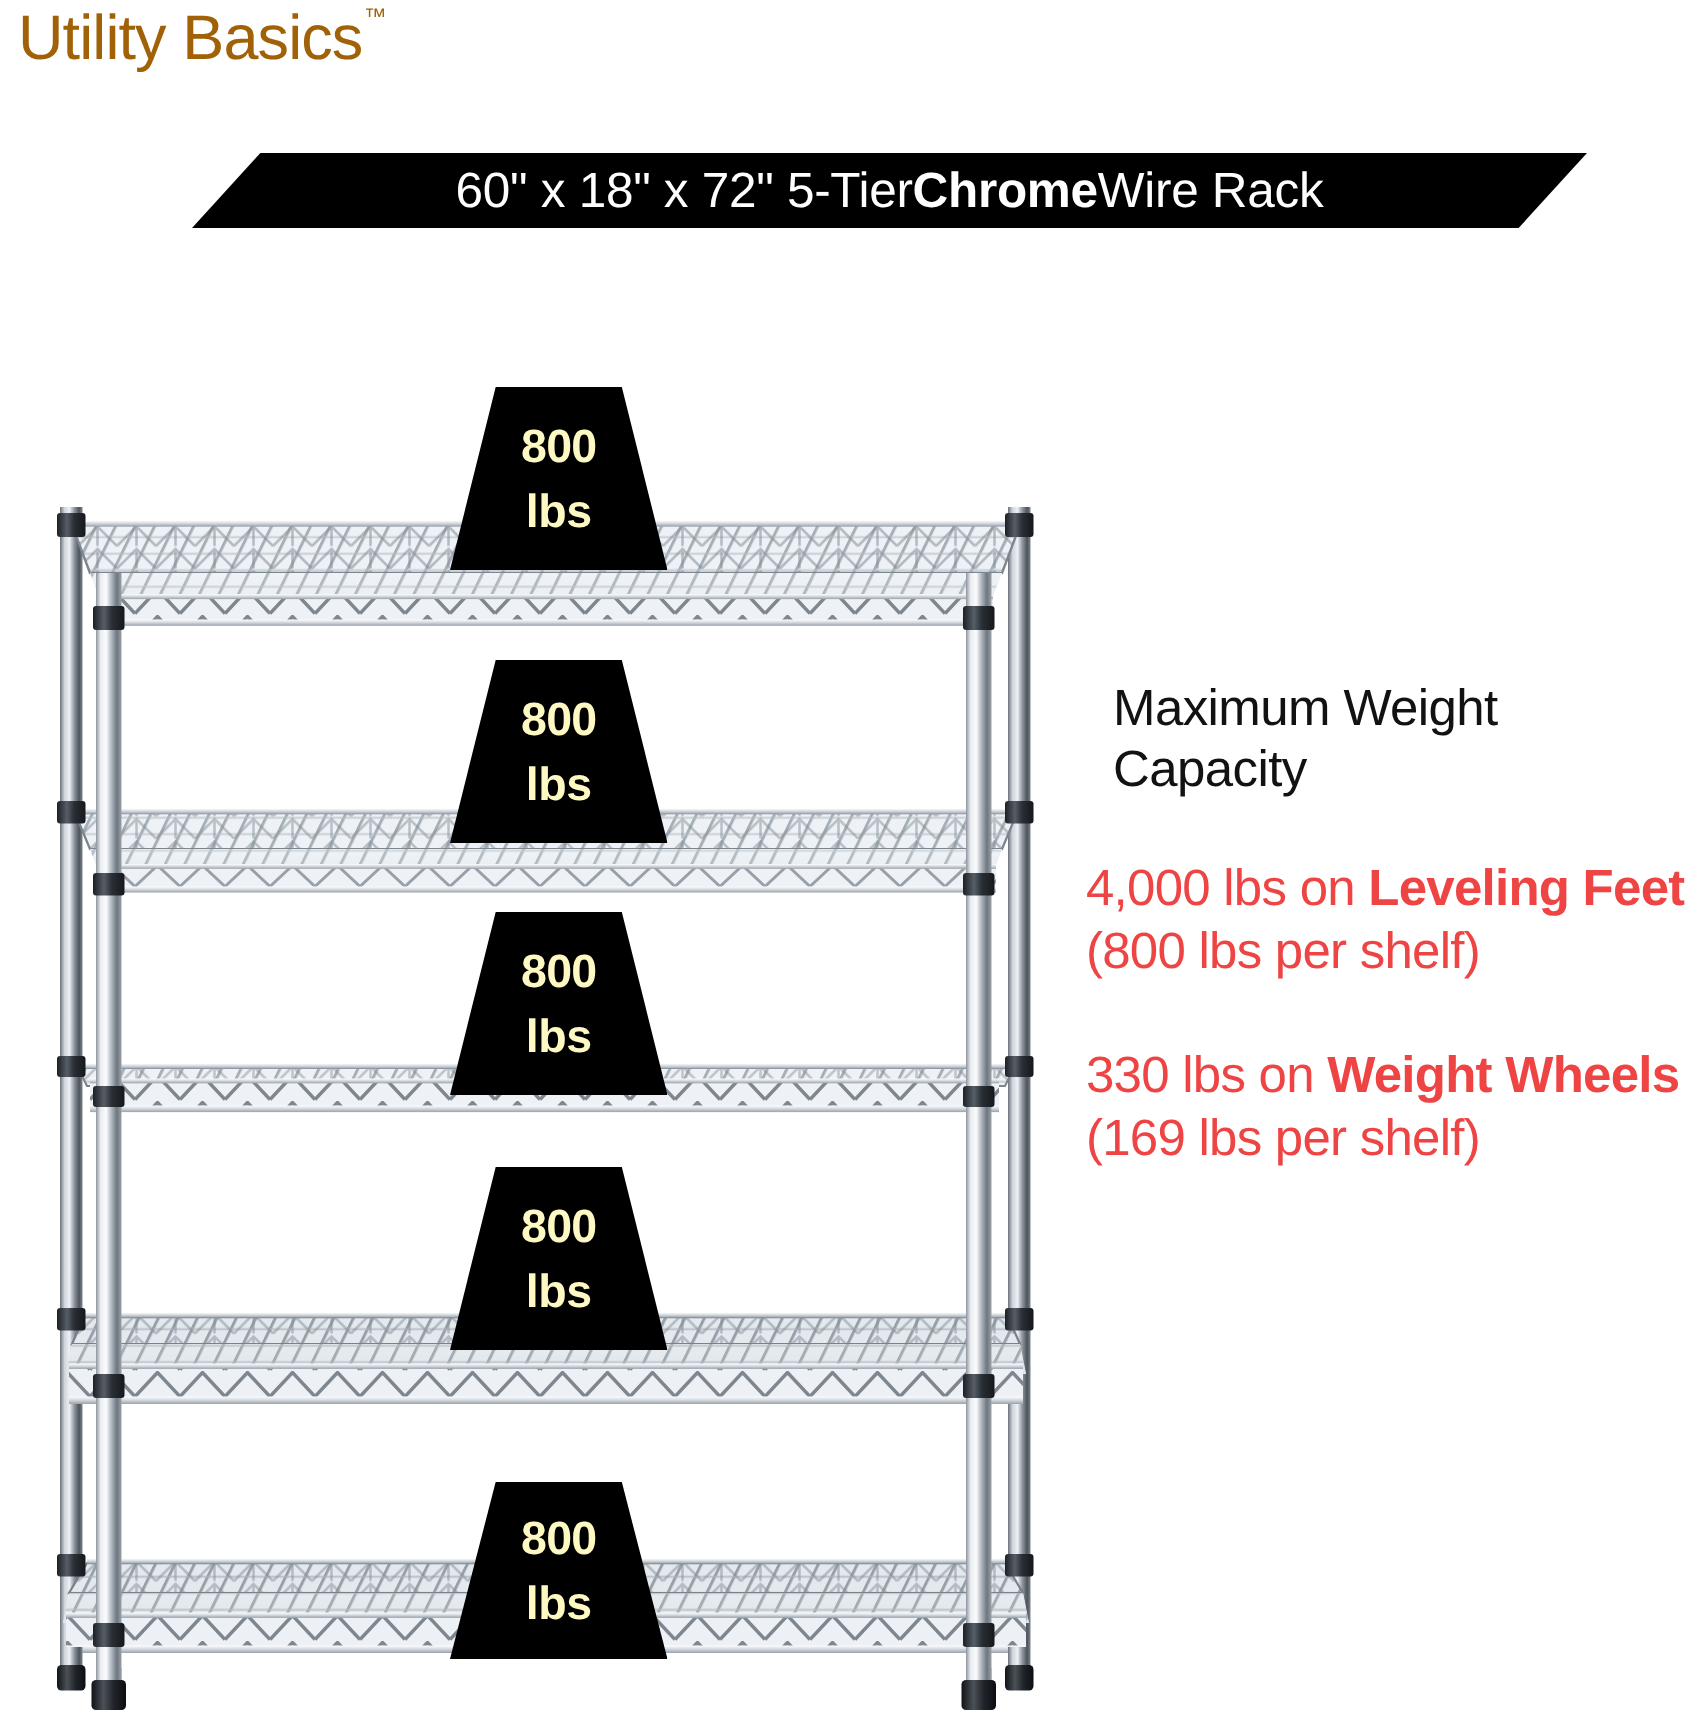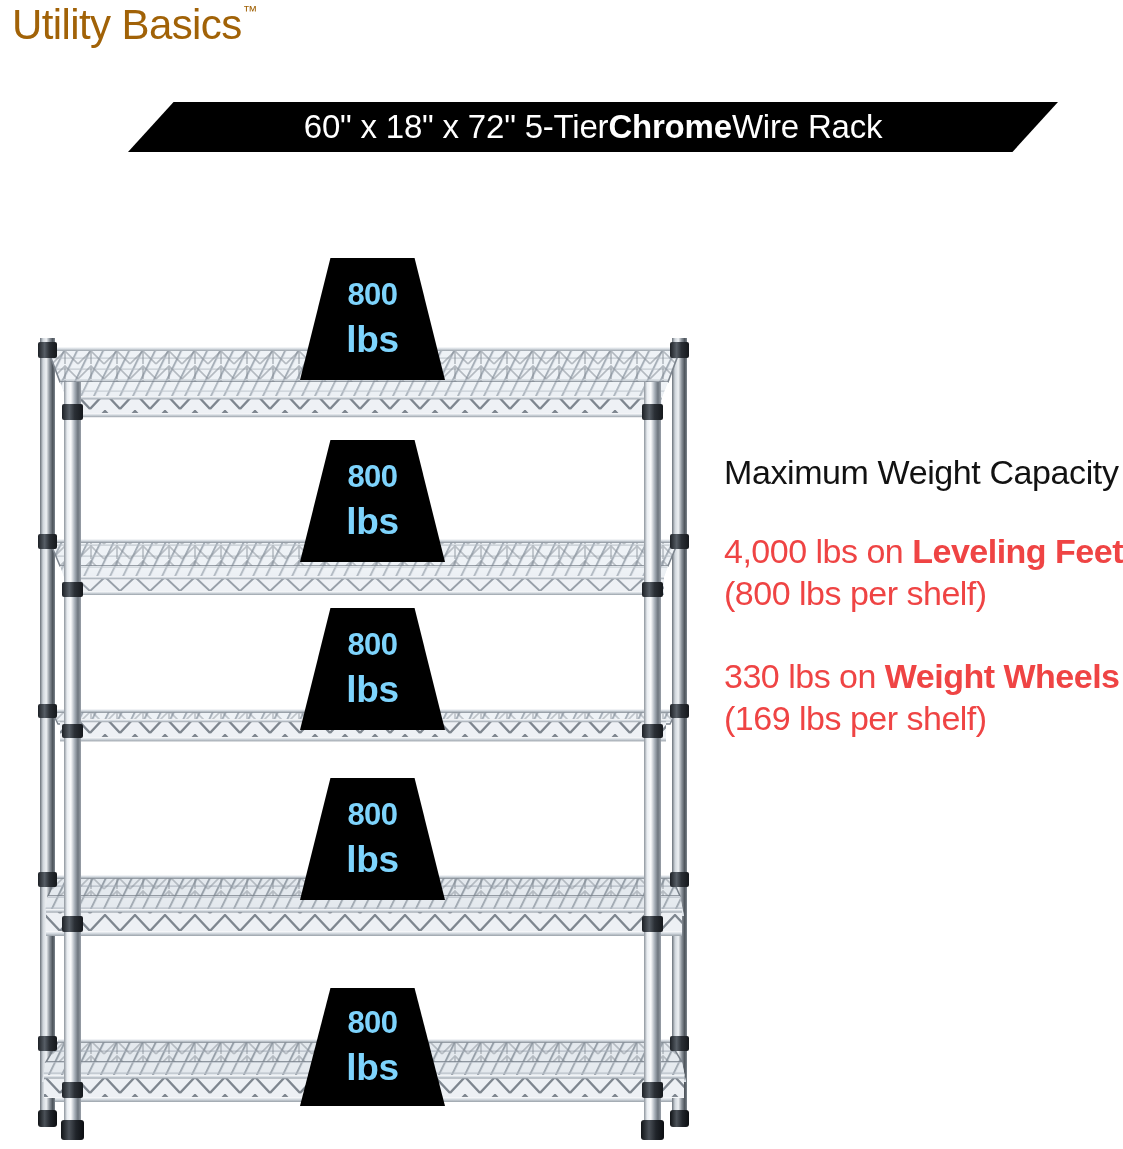--- a/index.html
+++ b/index.html
@@ -36,42 +36,42 @@
     color:#ffffff;font-size:33px;font-weight:400;
     letter-spacing:-0.2px;white-space:nowrap;
     font-family:"Liberation Sans","DejaVu Sans",sans-serif;
   }
   #banner-text b{font-weight:700;}
 
   
   #copy{position:absolute;left:724px;top:452px;width:400px;}
   .copy-head{
     font-size:34px;font-weight:400;line-height:1.21;
-    letter-spacing:-0.4px;color:#121212;margin:0 0 38px 0;
+    letter-spacing:-0.4px;color:#121212;margin:0 0 38px 18px;
   }
   .copy-para{
     font-size:34px;font-weight:400;line-height:1.22;
     letter-spacing:-0.5px;color:#ef4444;margin:0 0 42px 0;
   }
   .copy-para b{font-weight:700;}
 
   
   #rack{position:absolute;left:0px;top:320px;width:720px;height:829px;}
   #rack svg{display:block;}
 
   
   .tag{
     position:absolute;
-    color:#7dd3fc;font-weight:700;text-align:center;
+    color:#fef9c3;font-weight:700;text-align:center;
     background:#000000;
     display:flex;flex-direction:column;align-items:center;justify-content:center;
     line-height:1.02;
   }
   .tag .n{font-size:31px;letter-spacing:-0.5px;}
-  .tag .u{font-size:37px;letter-spacing:-0.3px;margin-top:11px;}
+  .tag .u{font-size:31px;letter-spacing:-0.3px;margin-top:11px;}
 </style>
 </head>
 <body>
 
 <div id="brand"><span>Utility Basics</span><span class="tm">™</span></div>
 
 <div id="banner-wrap">
   <div id="banner-shape"></div>
   <div id="banner-text">
       <span>60" x 18" x 72" 5-Tier </span>

